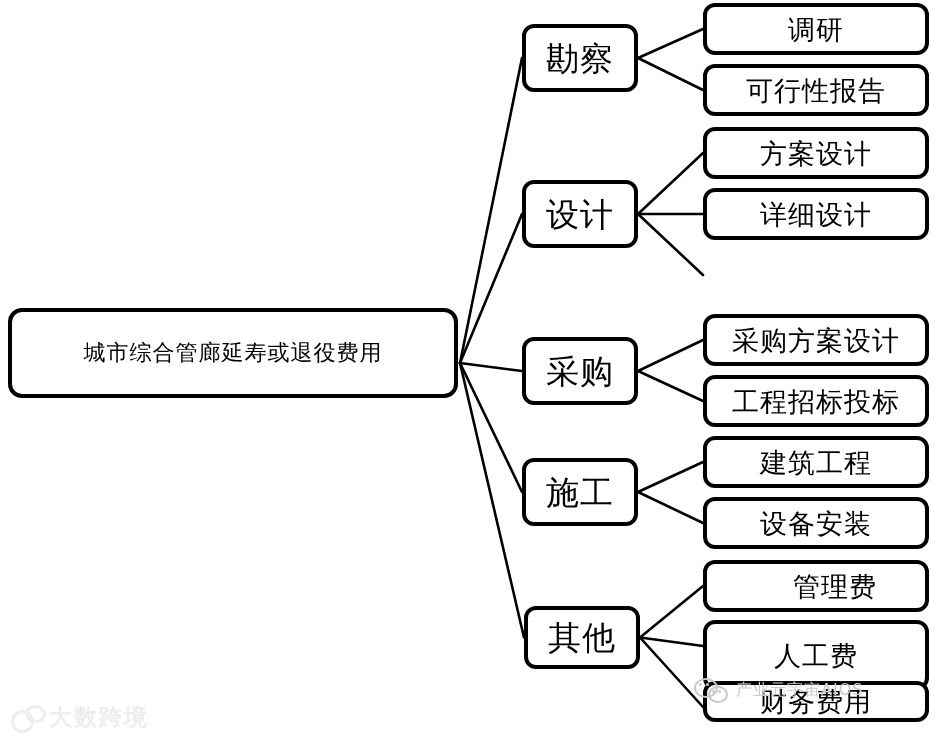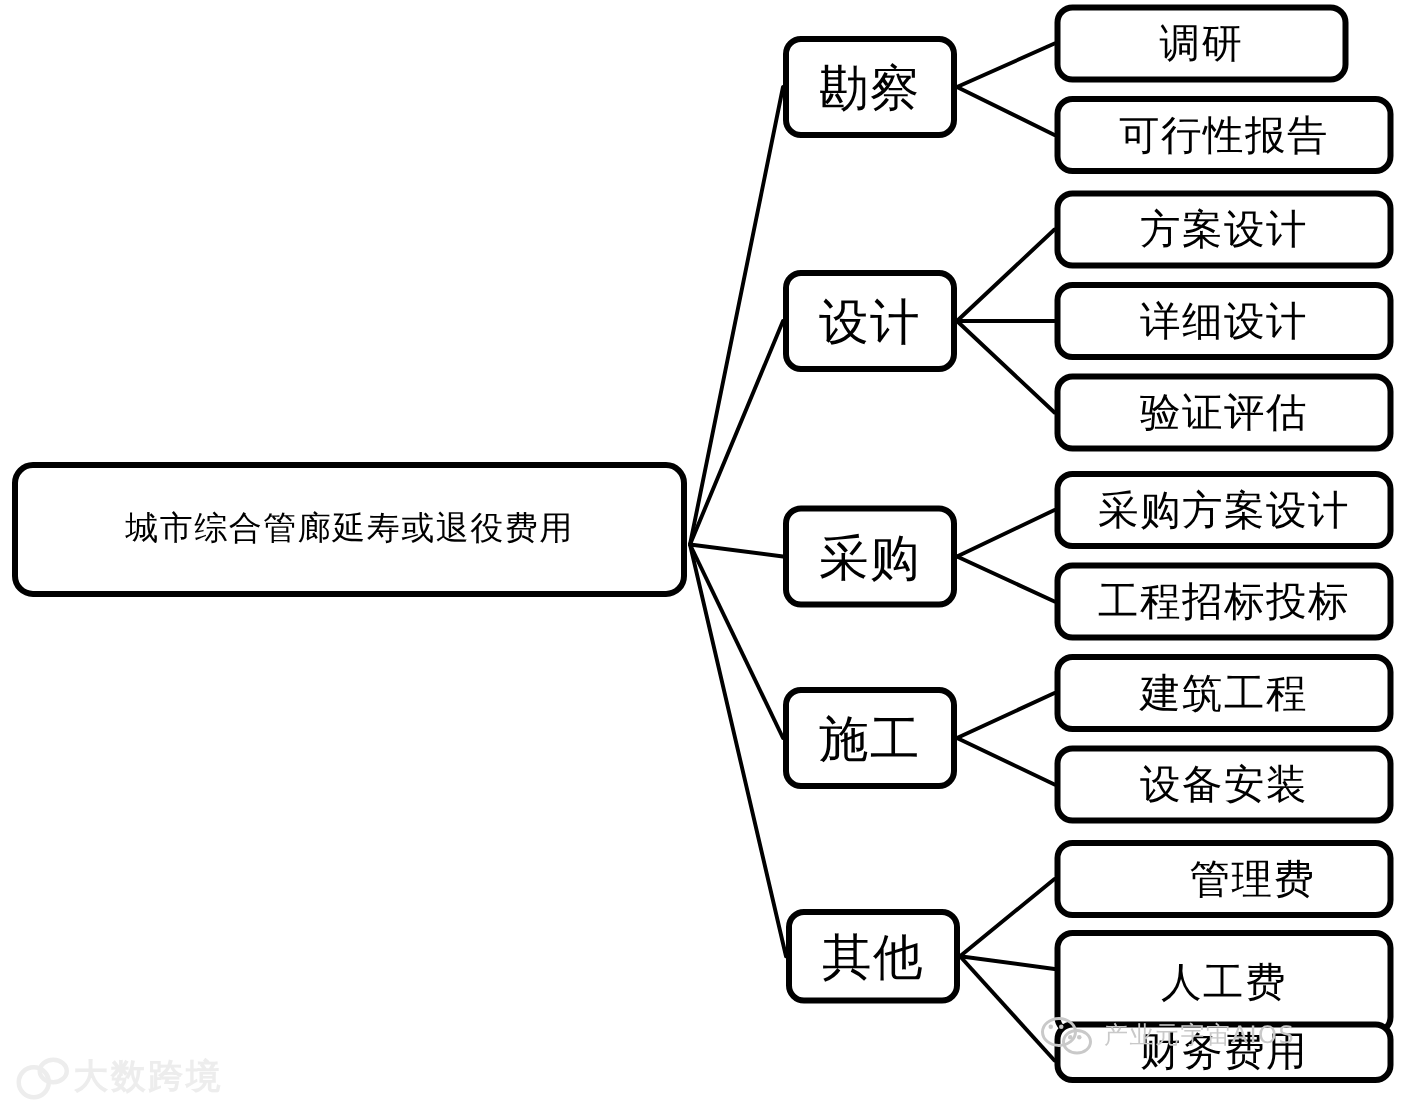--- a/index.html
+++ b/index.html
@@ -152,27 +152,26 @@
       <line x1="638" y1="492" x2="703" y2="523" stroke="#000000" stroke-width="2.6" stroke-linecap="round"></line>
       <line x1="460" y1="363" x2="524" y2="637.5" stroke="#000000" stroke-width="2.6" stroke-linecap="round"></line>
       <line x1="640" y1="637.5" x2="703" y2="586" stroke="#000000" stroke-width="2.6" stroke-linecap="round"></line>
       <line x1="640" y1="637.5" x2="703" y2="646" stroke="#000000" stroke-width="2.6" stroke-linecap="round"></line>
       <line x1="640" y1="637.5" x2="703" y2="707" stroke="#000000" stroke-width="2.6" stroke-linecap="round"></line>
     </svg>
 
   <div class="node node-root" style="left: 8px; top: 308px; width: 450px; height: 90px;">城市综合管廊延寿或退役费用</div>
 
   <div class="node node-mid" style="left: 522px; top: 24px; width: 116px; height: 68px;">勘察</div>
-  <div class="node node-leaf" style="left: 703px; top: 3px; width: 196px; height: 52px;">调研</div>
+  <div class="node node-leaf" style="left: 703px; top: 3px; width: 226px; height: 52px;">调研</div>
   <div class="node node-leaf" style="left: 703px; top: 64px; width: 226px; height: 52px;">可行性报告</div>
 
   <div class="node node-mid" style="left: 522px; top: 180px; width: 116px; height: 68px;">设计</div>
   <div class="node node-leaf" style="left: 703px; top: 127px; width: 226px; height: 52px;">方案设计</div>
   <div class="node node-leaf" style="left: 703px; top: 188px; width: 226px; height: 52px;">详细设计</div>
-  <div class="node node-leaf" style="left: 703px; top: 249px; width: 226px; height: 52px;">验证评估</div>
 
   <div class="node node-mid" style="left: 522px; top: 337px; width: 116px; height: 68px;">采购</div>
   <div class="node node-leaf" style="left: 703px; top: 314px; width: 226px; height: 52px;">采购方案设计</div>
   <div class="node node-leaf" style="left: 703px; top: 375px; width: 226px; height: 52px;">工程招标投标</div>
 
   <div class="node node-mid" style="left: 522px; top: 458px; width: 116px; height: 68px;">施工</div>
   <div class="node node-leaf" style="left: 703px; top: 436px; width: 226px; height: 52px;">建筑工程</div>
   <div class="node node-leaf" style="left: 703px; top: 497px; width: 226px; height: 52px;">设备安装</div>
 
   <div class="node node-mid" style="left: 524px; top: 606px; width: 116px; height: 63px;">其他</div>

